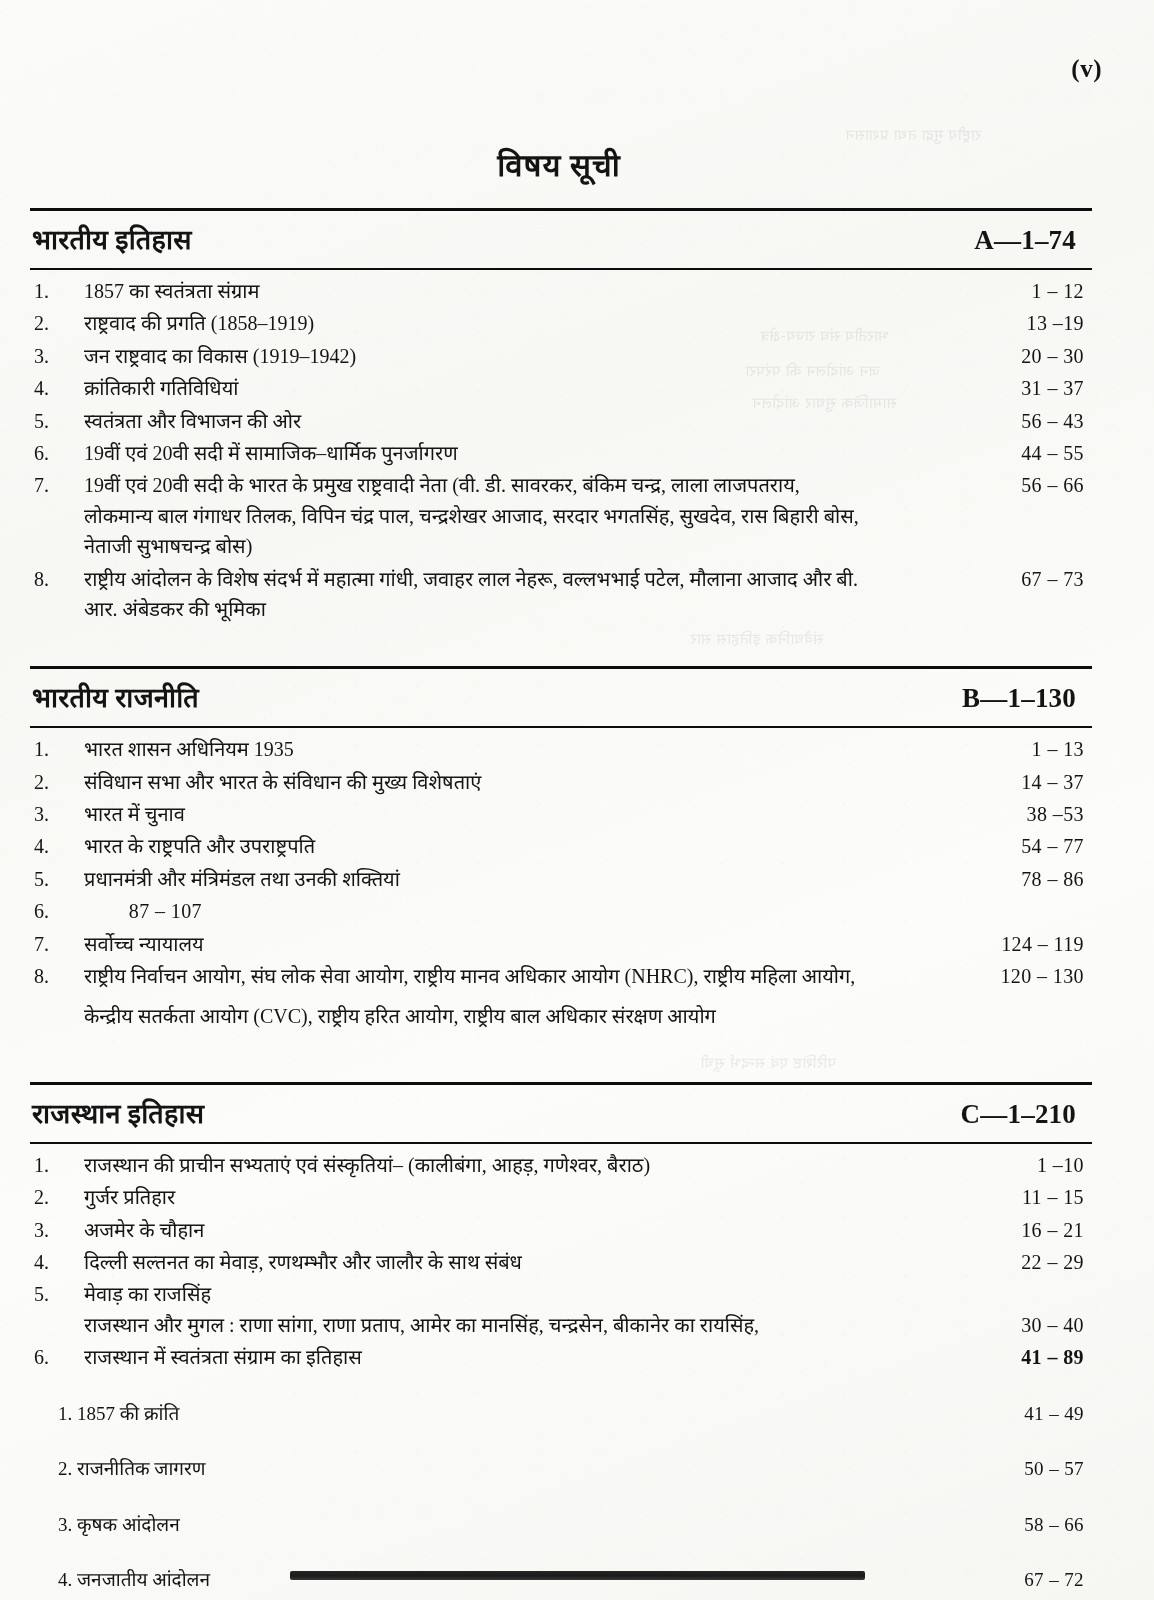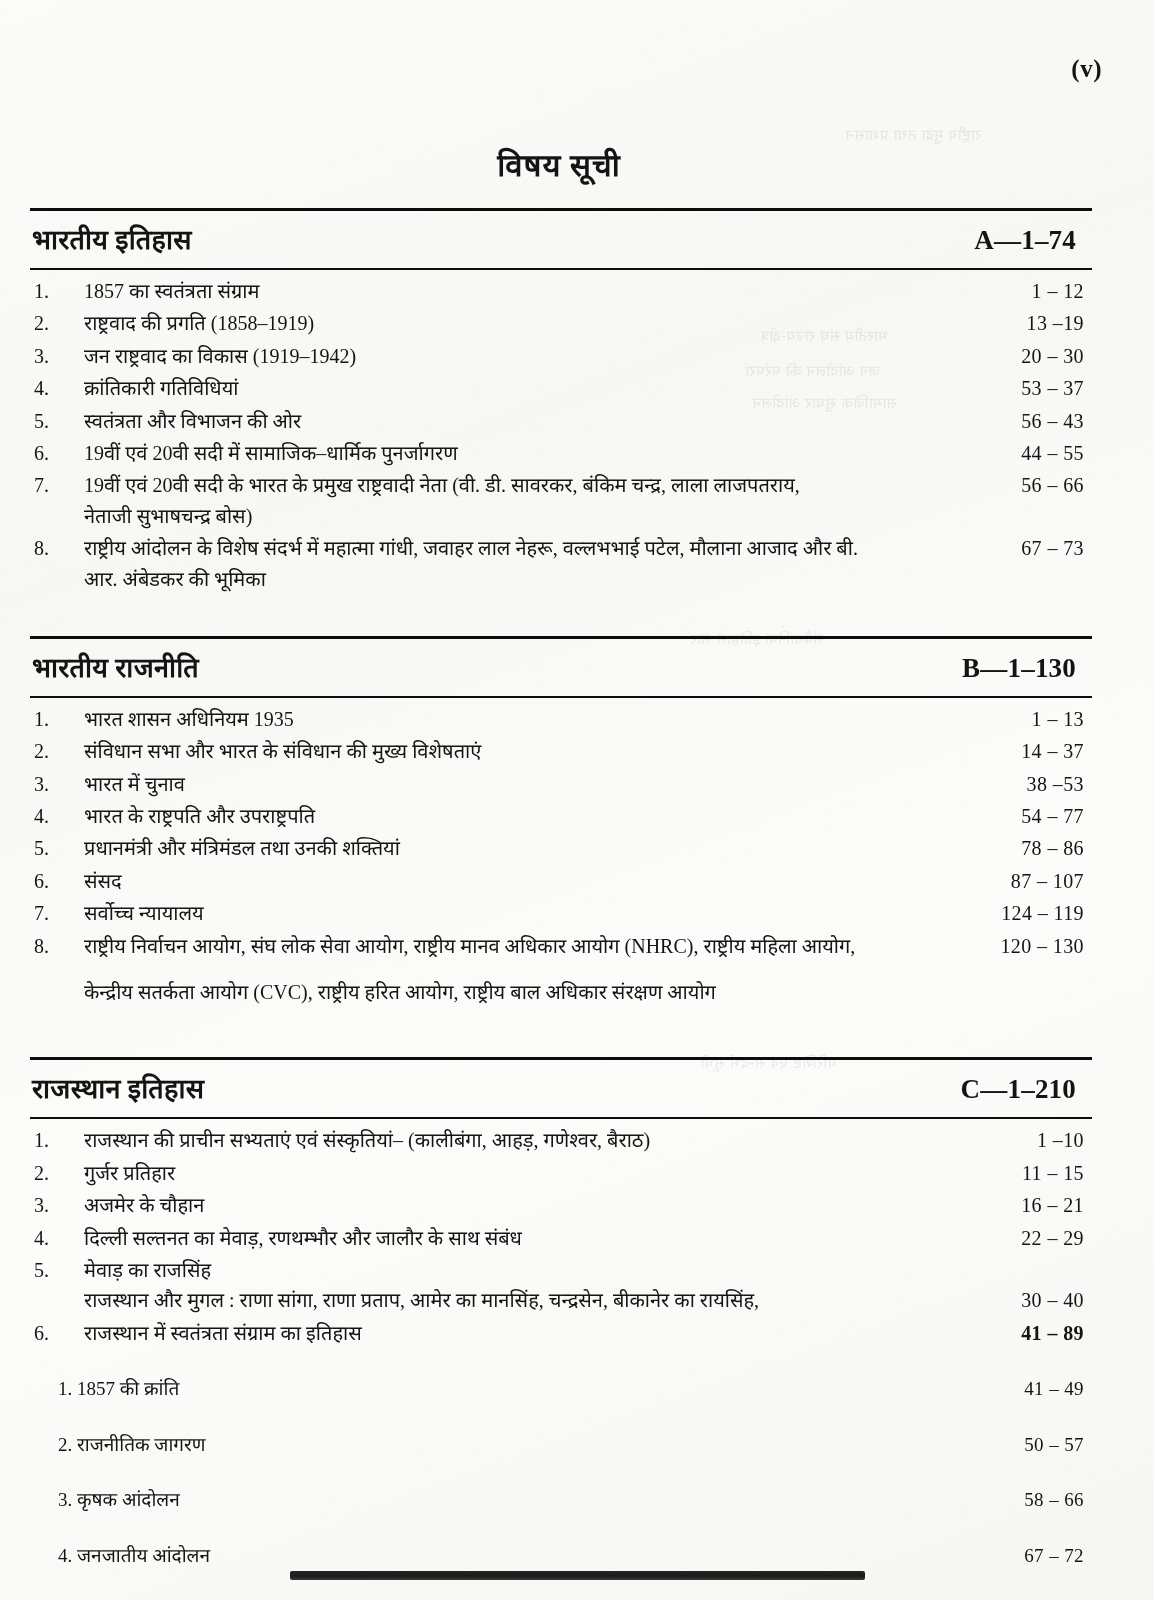--- a/index.html
+++ b/index.html
@@ -203,40 +203,41 @@
           <span class="body">
               <span class="line">जन राष्ट्रवाद का विकास (1919–1942)</span>
             </span>
           <span class="pages">20 – 30</span>
         </div>
         <div class="entry">
           <span class="num">4.</span>
           <span class="body">
               <span class="line">क्रांतिकारी गतिविधियां</span>
             </span>
-          <span class="pages">53 – 37</span>
+          <span class="pages">31 – 37</span>
         </div>
         <div class="entry">
           <span class="num">5.</span>
           <span class="body">
               <span class="line">स्वतंत्रता और विभाजन की ओर</span>
             </span>
           <span class="pages">56 – 43</span>
         </div>
         <div class="entry">
           <span class="num">6.</span>
           <span class="body">
               <span class="line">19वीं एवं 20वी सदी में सामाजिक–धार्मिक पुनर्जागरण</span>
             </span>
           <span class="pages">44 – 55</span>
         </div>
         <div class="entry">
           <span class="num">7.</span>
           <span class="body">
             <span class="line">19वीं एवं 20वी सदी के भारत के प्रमुख राष्ट्रवादी नेता (वी. डी. सावरकर, बंकिम चन्द्र, लाला लाजपतराय,</span>
+            <span class="line">लोकमान्य बाल गंगाधर तिलक, विपिन चंद्र पाल, चन्द्रशेखर आजाद, सरदार भगतसिंह, सुखदेव, रास बिहारी बोस,</span>
             <span class="line">नेताजी सुभाषचन्द्र बोस)</span>
           </span>
           <span class="pages">56 – 66</span>
         </div>
         <div class="entry">
           <span class="num">8.</span>
           <span class="body">
             <span class="line">राष्ट्रीय आंदोलन के विशेष संदर्भ में महात्मा गांधी, जवाहर लाल नेहरू, वल्लभभाई पटेल, मौलाना आजाद और बी.</span>
             <span class="line">आर. अंबेडकर की भूमिका</span>
           </span>
@@ -286,37 +287,34 @@
         </div>
         <div class="entry">
           <span class="num">5.</span>
           <span class="body">
               <span class="line">प्रधानमंत्री और मंत्रिमंडल तथा उनकी शक्तियां</span>
             </span>
           <span class="pages">78 – 86</span>
         </div>
         <div class="entry">
           <span class="num">6.</span>
-          <span class="body">
-              <span class="line">संसद</span>
-            </span>
           <span class="pages">87 – 107</span>
         </div>
         <div class="entry">
           <span class="num">7.</span>
           <span class="body">
               <span class="line">सर्वोच्च न्यायालय</span>
             </span>
           <span class="pages">124 – 119</span>
         </div>
         <div class="entry">
           <span class="num">8.</span>
           <span class="body">
             <span class="line">राष्ट्रीय निर्वाचन आयोग, संघ लोक सेवा आयोग, राष्ट्रीय मानव अधिकार आयोग (NHRC), राष्ट्रीय महिला आयोग,</span>
-            <span class="line" style="margin-top:16px;">केन्द्रीय सतर्कता आयोग (CVC), राष्ट्रीय हरित आयोग, राष्ट्रीय बाल अधिकार संरक्षण आयोग</span>
+            <span class="line" style="margin-top:10px;">केन्द्रीय सतर्कता आयोग (CVC), राष्ट्रीय हरित आयोग, राष्ट्रीय बाल अधिकार संरक्षण आयोग</span>
           </span>
           <span class="pages">120 – 130</span>
         </div>
       </div>
     </div>
 
     <div class="gap-lg"></div>
 
     <div>
       <div class="rule"></div>

